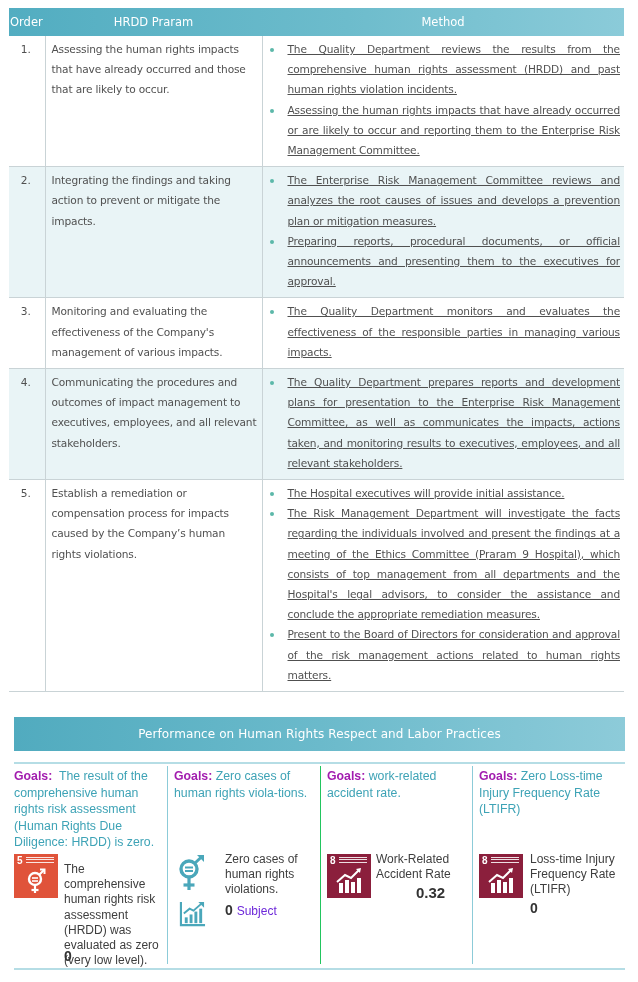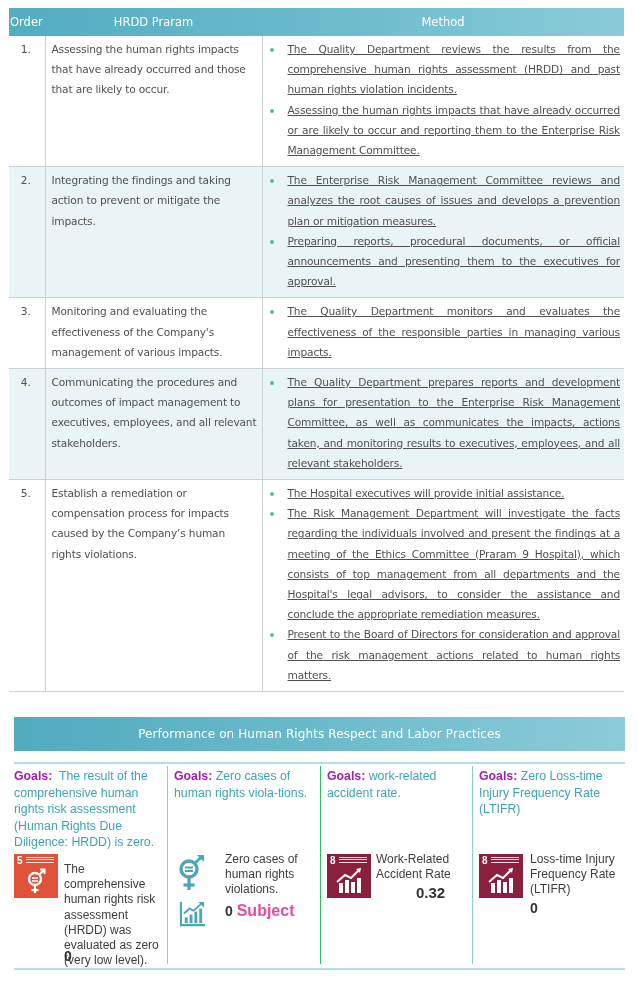--- a/index.html
+++ b/index.html
@@ -69,21 +69,21 @@
       background: repeating-linear-gradient(180deg, rgba(255,255,255,.85) 0 1px, transparent 1px 2.5px); }
     .sdg-glyph { position: absolute; left: 0; top: 12px; width: 44px; height: 30px; }
     .metric-text {
       position: absolute; font-family: "Liberation Sans", sans-serif; font-size: 12px;
       line-height: 15.2px; color: #3e3e3e;
     }
     .metric-value {
       position: absolute; font-family: "Liberation Sans", sans-serif; font-weight: bold;
       font-size: 14px; color: #333;
     }
-    .metric-unit { font-weight: bold; font-size: 16px; color: #ec4899; }
+    .metric-unit { font-weight: normal; font-size: 12px; color: #6d28d9; }
     .plain-icon { position: absolute; }
   </style>
 </head>
 <body>
 
 <table class="hrdd-table">
   <colgroup>
     <col style="width:36px">
     <col style="width:217px">
     <col style="width:362px">

